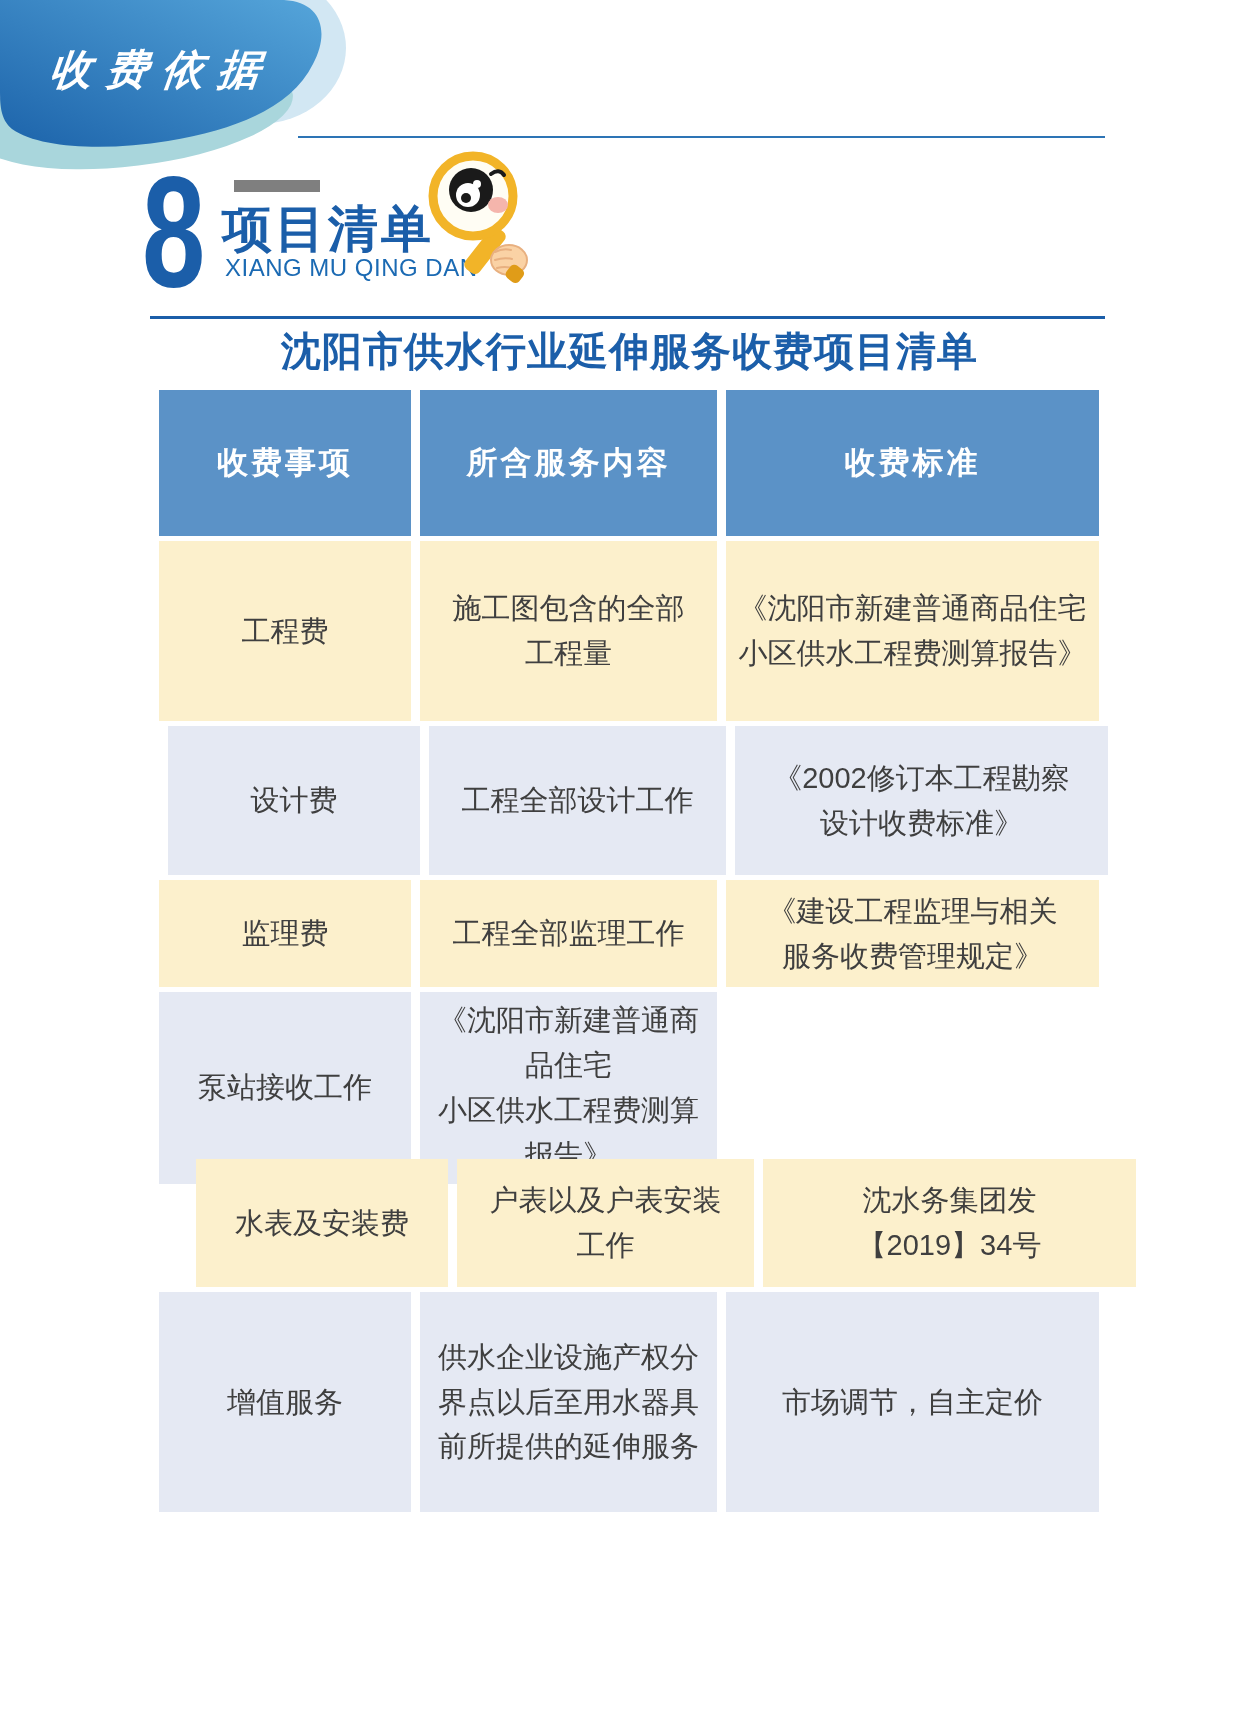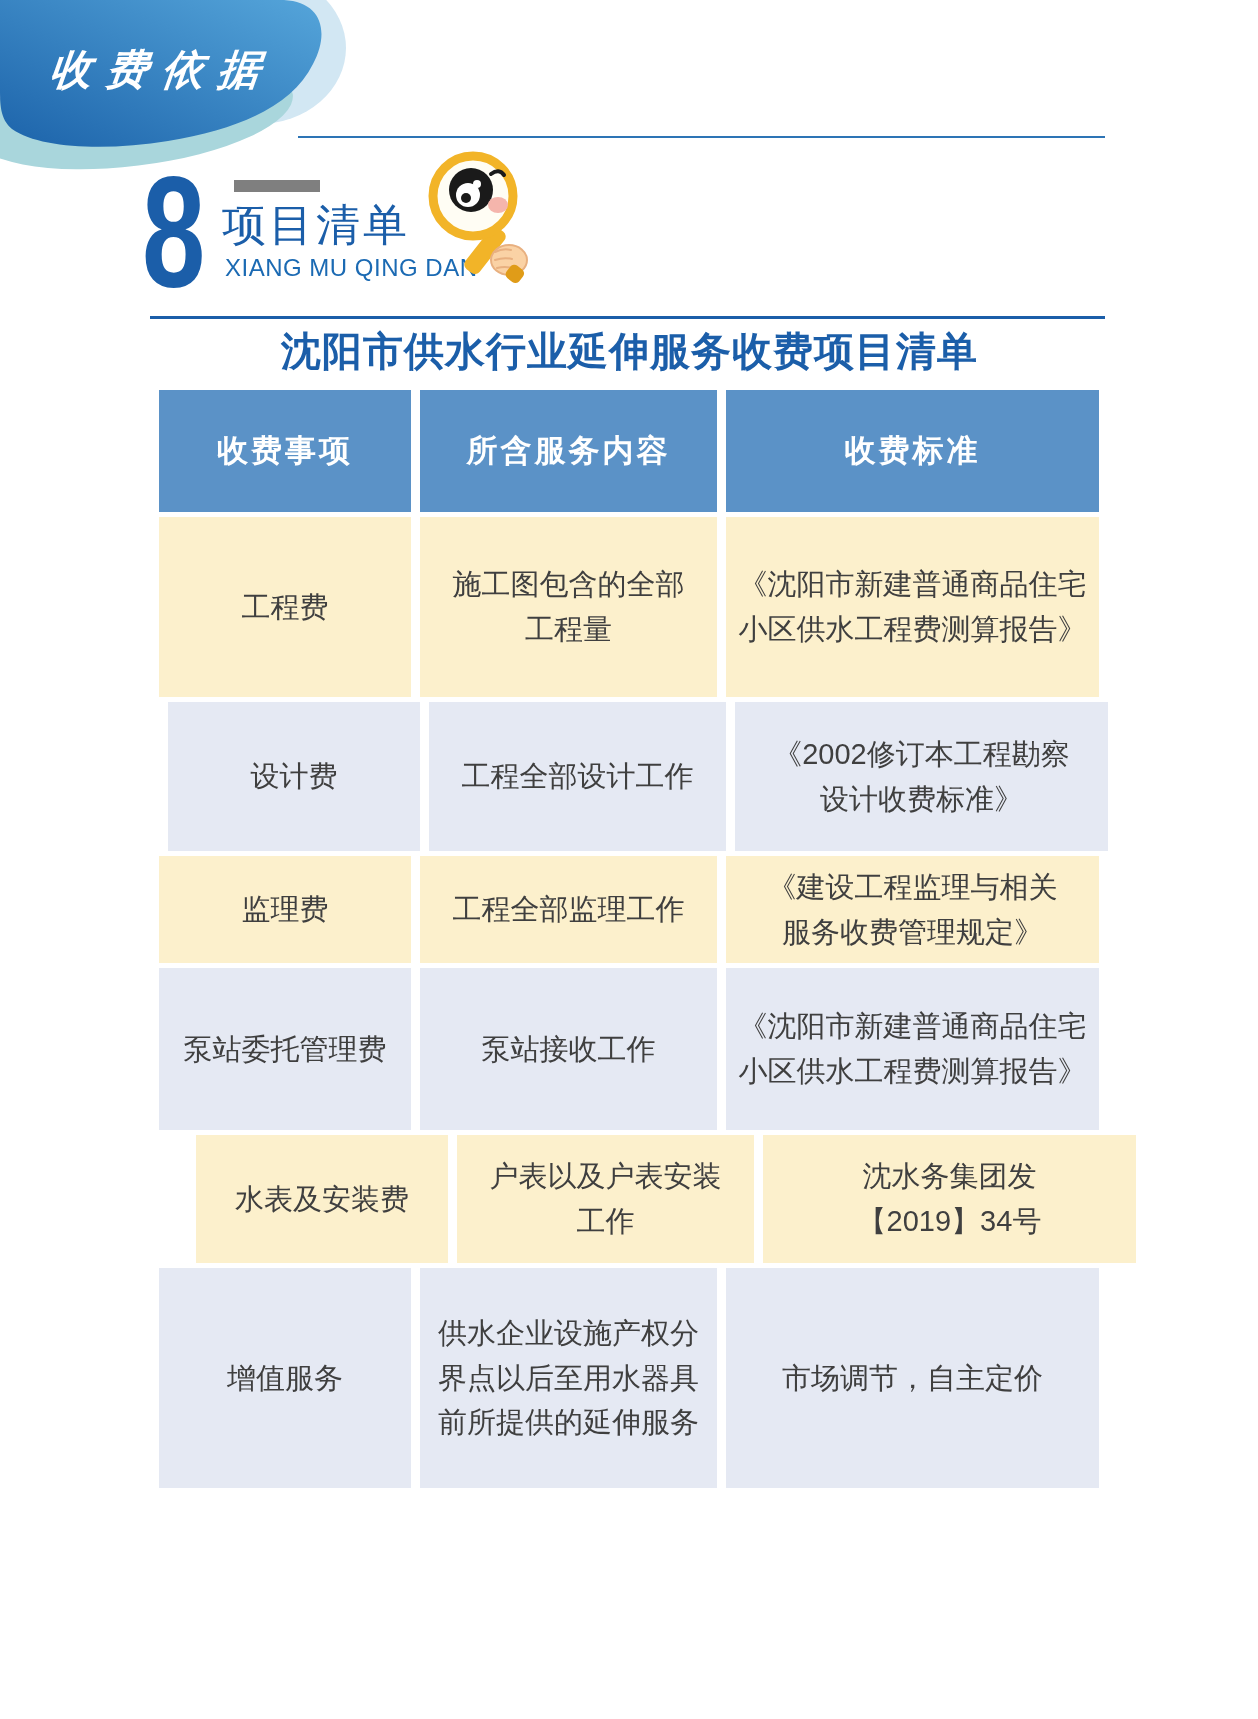--- a/index.html
+++ b/index.html
@@ -37,21 +37,21 @@
   .section-number{
     position:absolute;left:142px;top:152px;
     color:var(--primary-blue);font-size:158px;font-weight:bold;line-height:1;
     transform:scaleX(0.72);transform-origin:left top;
   }
   .section-bar{
     position:absolute;left:234px;top:180px;width:86px;height:12px;background:#7f7f7f;
   }
   .section-title{
     position:absolute;left:222px;top:196px;
-    color:var(--primary-blue);font-size:44px;font-weight:normal;letter-spacing:3px;
+    color:var(--primary-blue);font-size:50px;font-weight:bold;letter-spacing:3px;
     white-space:nowrap;
   }
   .section-subtitle{
     position:absolute;left:225px;top:254px;
     color:#1b6ab3;font-size:24px;letter-spacing:0.5px;white-space:nowrap;
   }
   .magnifier{position:absolute;left:425px;top:148px;}
 
   .section-divider{
     position:absolute;left:150px;top:316px;width:955px;height:3px;
@@ -72,21 +72,21 @@
   }
   .t-row{
     display:grid;grid-template-columns:252px 297px 373px;column-gap:9px;
   }
   .t-cell{
     display:flex;align-items:center;justify-content:center;
     text-align:center;white-space:pre-line;
     font-size:29px;line-height:1.55;color:var(--text-dark);
     padding:6px 10px;
   }
-  .row-header{height:122px;}
+  .row-header{height:146px;}
   .row-header .t-cell{
     background:var(--header-bg);color:#ffffff;font-weight:bold;
     font-size:31px;letter-spacing:3px;
   }
   .row-0{height:180px;}
   .row-1{height:149px;padding-left:9px;}
   .row-2{height:107px;}
   .row-3{height:162px;}
   .row-4{height:128px;padding-left:37px;}
   .row-5{height:220px;}
@@ -173,21 +173,20 @@
     </div>
 
     <div class="t-row row-2 bg-yellow">
       <div class="t-cell">监理费</div>
       <div class="t-cell">工程全部监理工作</div>
       <div class="t-cell">《建设工程监理与相关
 服务收费管理规定》</div>
     </div>
 
     <div class="t-row row-3 bg-lavender">
-      <div class="t-cell">泵站委托管理费</div>
       <div class="t-cell">泵站接收工作</div>
       <div class="t-cell">《沈阳市新建普通商品住宅
 小区供水工程费测算报告》</div>
     </div>
 
     <div class="t-row row-4 bg-yellow">
       <div class="t-cell">水表及安装费</div>
       <div class="t-cell">户表以及户表安装
 工作</div>
       <div class="t-cell">沈水务集团发

